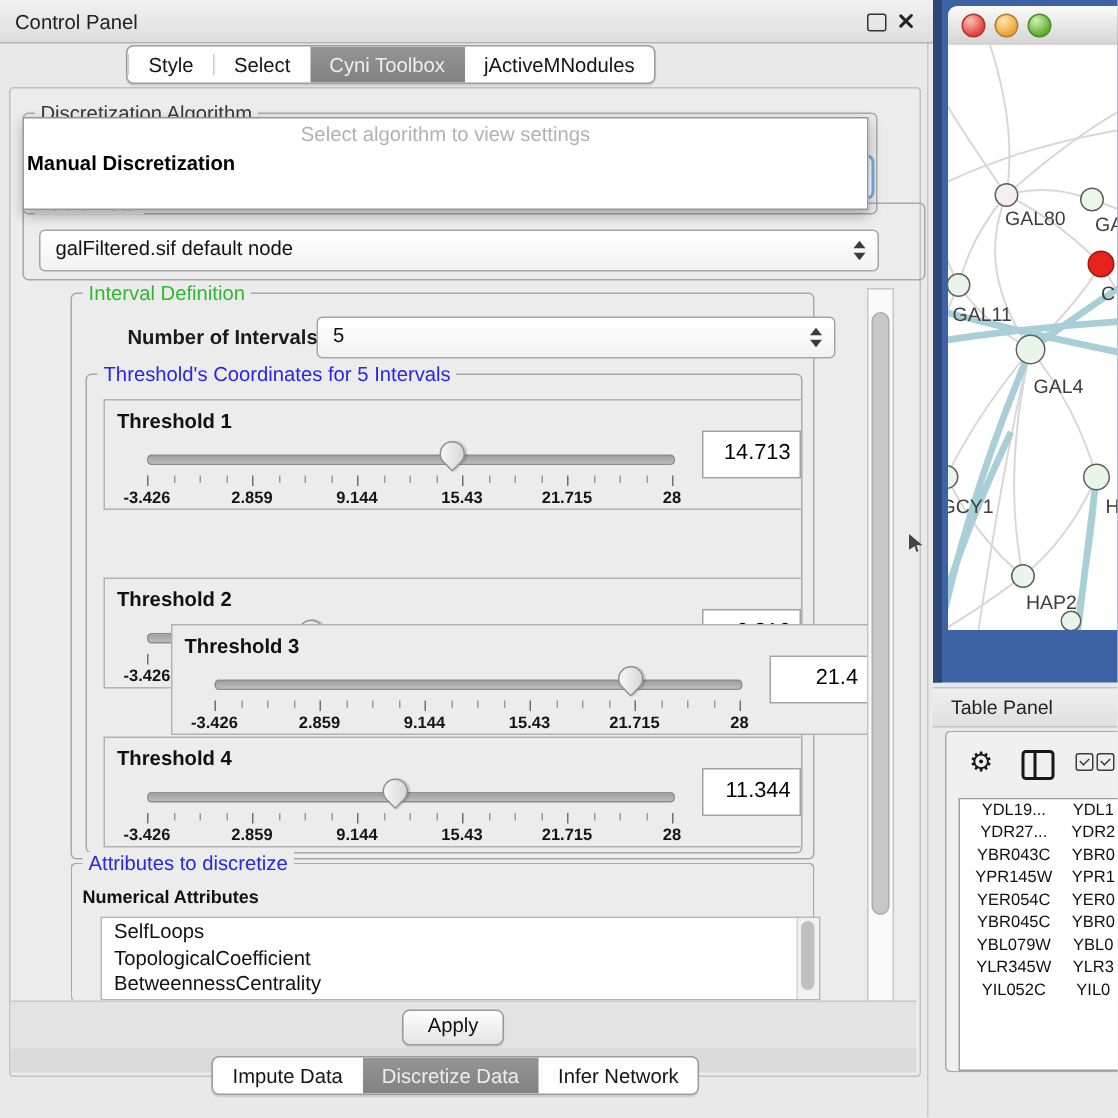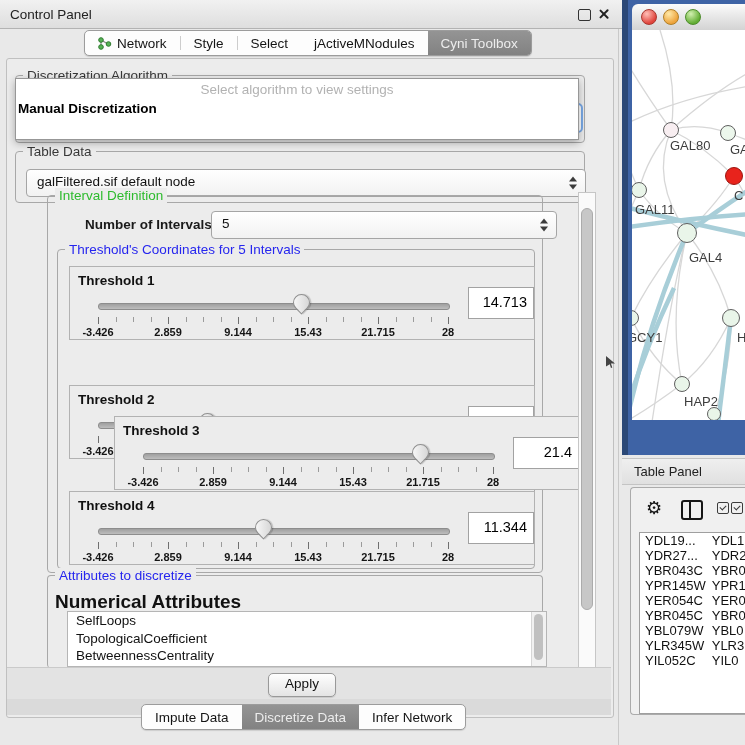--- a/index.html
+++ b/index.html
@@ -64,21 +64,21 @@
          box-shadow:1px 1px 1px rgba(0,0,0,.18);}
   .ticks{position:absolute;left:8px;top:24px;width:350px;height:8px;}
   .ticks span{position:absolute;top:0;width:1px;height:5px;background:#9b9b9b;}
   .ticks span.major{height:7px;background:#6f6f6f;}
   .tick-labels{position:absolute;left:8px;top:33px;width:350px;height:12px;text-align:right;}
   .tick-labels span{position:absolute;transform:translateX(-50%);font-size:11px;font-weight:bold;color:#151515;white-space:nowrap;}
   .t-value{position:absolute;left:398px;top:20px;width:58px;height:30px;background:#fff;border:1px solid #a2a2a2;
            font-size:14.5px;line-height:28px;text-align:right;padding-right:6px;color:#000;}
 
   
-  .attr-sub{position:absolute;left:48px;top:590px;font-weight:bold;font-size:19px;color:#111;}
+  .attr-sub{position:absolute;left:48px;top:590px;font-weight:bold;font-size:12px;color:#111;}
   .attr-list{position:absolute;left:60px;top:610px;width:478px;height:54px;background:#fff;
              border:1px solid #b5b5b5;overflow:hidden;}
   .attr-item{font-size:13.5px;line-height:17.5px;padding-left:8px;color:#111;white-space:nowrap;}
   .attr-scroll{position:absolute;right:0;top:0;bottom:0;width:14px;background:#f1f1f1;border-left:1px solid #d6d6d6;}
   .attr-scroll .th{position:absolute;left:2px;top:2px;width:9px;height:46px;background:#c0c0c0;border-radius:5px;}
 
   
   .v-scrollbar{left:578px;top:192px;width:16px;height:474px;background:#fafafa;border:1px solid #c6c6c6;}
   .v-scrollbar .th{position:absolute;left:2px;top:15px;width:10px;height:400px;background:#c7c7c7;
                    border:1px solid #ababab;border-radius:6px;}
@@ -114,75 +114,65 @@
   .cols-icon span{position:absolute;left:6px;top:0;bottom:0;width:2px;background:#161616;}
   .cbx{position:absolute;top:14px;width:10px;height:10px;border:1.4px solid #3c3c3c;border-radius:2px;}
   .cbx::after{content:"";position:absolute;left:1.5px;top:1.5px;width:5px;height:3px;
               border-left:1.6px solid #3c3c3c;border-bottom:1.6px solid #3c3c3c;transform:rotate(-45deg);}
   .tbl{position:absolute;left:8px;top:44px;right:0;bottom:0;background:#fff;border:1px solid #9f9f9f;border-right:none;}
   .tbl-head{display:flex;height:23px;border-bottom:1px solid #9a9a9a;}
   .th-cell{font-size:13px;line-height:22px;color:#161616;overflow:hidden;white-space:nowrap;}
   .th-c1{width:72px;background:#bcdeec;border-right:1px solid #9a9a9a;text-align:right;padding-right:5px;}
   .th-c2{width:60px;background:#e7e7e7;text-align:center;}
   .tbl-row{display:flex;height:15px;background:#fff;}
-  .td-cell{font-size:13px;line-height:15px;color:#111;overflow:hidden;white-space:nowrap;padding-left:5px;}
+  .td-cell{font-size:11px;line-height:15px;color:#111;overflow:hidden;white-space:nowrap;padding-left:5px;text-align:center;}
   .td-c1{width:72px;}
   .td-c2{width:40px;}
 
   .cursor{left:606px;top:356px;width:9px;height:12px;background:#444;
           clip-path:polygon(0 0,100% 62%,55% 62%,70% 95%,55% 100%,42% 68%,0 88%);}
 
   .net-tab-icon{width:14px;height:13px;}
 </style>
 </head>
 <body>
 <div id="root">
 
 <div class="abs cp-window">
   <div class="abs cp-titlebar">
     <div class="abs cp-title">Control Panel</div>
     <div class="abs win-float"></div>
     <div class="abs win-close"></div>
   </div>
 
   <div class="abs seg-bar top-tabbar">
-    <div class="seg">
-      <svg class="net-tab-icon" viewBox="0 0 14 13">
-        <line x1="3" y1="3" x2="3" y2="10" stroke="#8a8a8a" stroke-width="1.2"></line>
-        <line x1="3" y1="3" x2="10" y2="7" stroke="#8a8a8a" stroke-width="1.2"></line>
-        <circle cx="3" cy="3" r="2.3" fill="#57b257" stroke="#2e7a2e"></circle>
-        <circle cx="3" cy="10" r="2.3" fill="#57b257" stroke="#2e7a2e"></circle>
-        <circle cx="10.5" cy="7" r="2.3" fill="#57b257" stroke="#2e7a2e"></circle>
-      </svg>
-      <span>Network</span>
-    </div>
     <div class="seg-sep"></div>
     <div class="seg">
       <span>Style</span>
     </div>
     <div class="seg-sep"></div>
     <div class="seg">
       <span>Select</span>
     </div>
+    <div class="seg active">
+      <span>Cyni Toolbox</span>
+    </div>
     <div class="seg">
       <span>jActiveMNodules</span>
     </div>
-    <div class="seg active">
-      <span>Cyni Toolbox</span>
-    </div>
   </div>
 
   <div class="abs content-panel">
 
     <div class="groupbox" style="left:8px;top:16px;width:568px;height:66px;">
       <span class="gb-title t-black">Discretization Algorithm</span>
     </div>
     <div class="abs focus-ring" style="left:542px;top:44px;"></div>
 
-    <div class="groupbox" style="left:8px;top:92px;width:568px;height:50px;">
+    <div class="groupbox" style="left:8px;top:76px;width:568px;height:50px;padding-left:32px;">
       <span class="gb-title t-black">Table Data</span>
       <div class="combo" style="left:10px;top:17px;width:548px;">
         <span>galFiltered.sif default node</span>
         <span class="stepper"></span>
       </div>
     </div>
 
     <div class="abs algo-popup" style="left:8px;top:19px;">
       <div class="popup-row popup-hint">Select algorithm to view settings</div>
       <div class="popup-row popup-sel">Manual Discretization</div>

